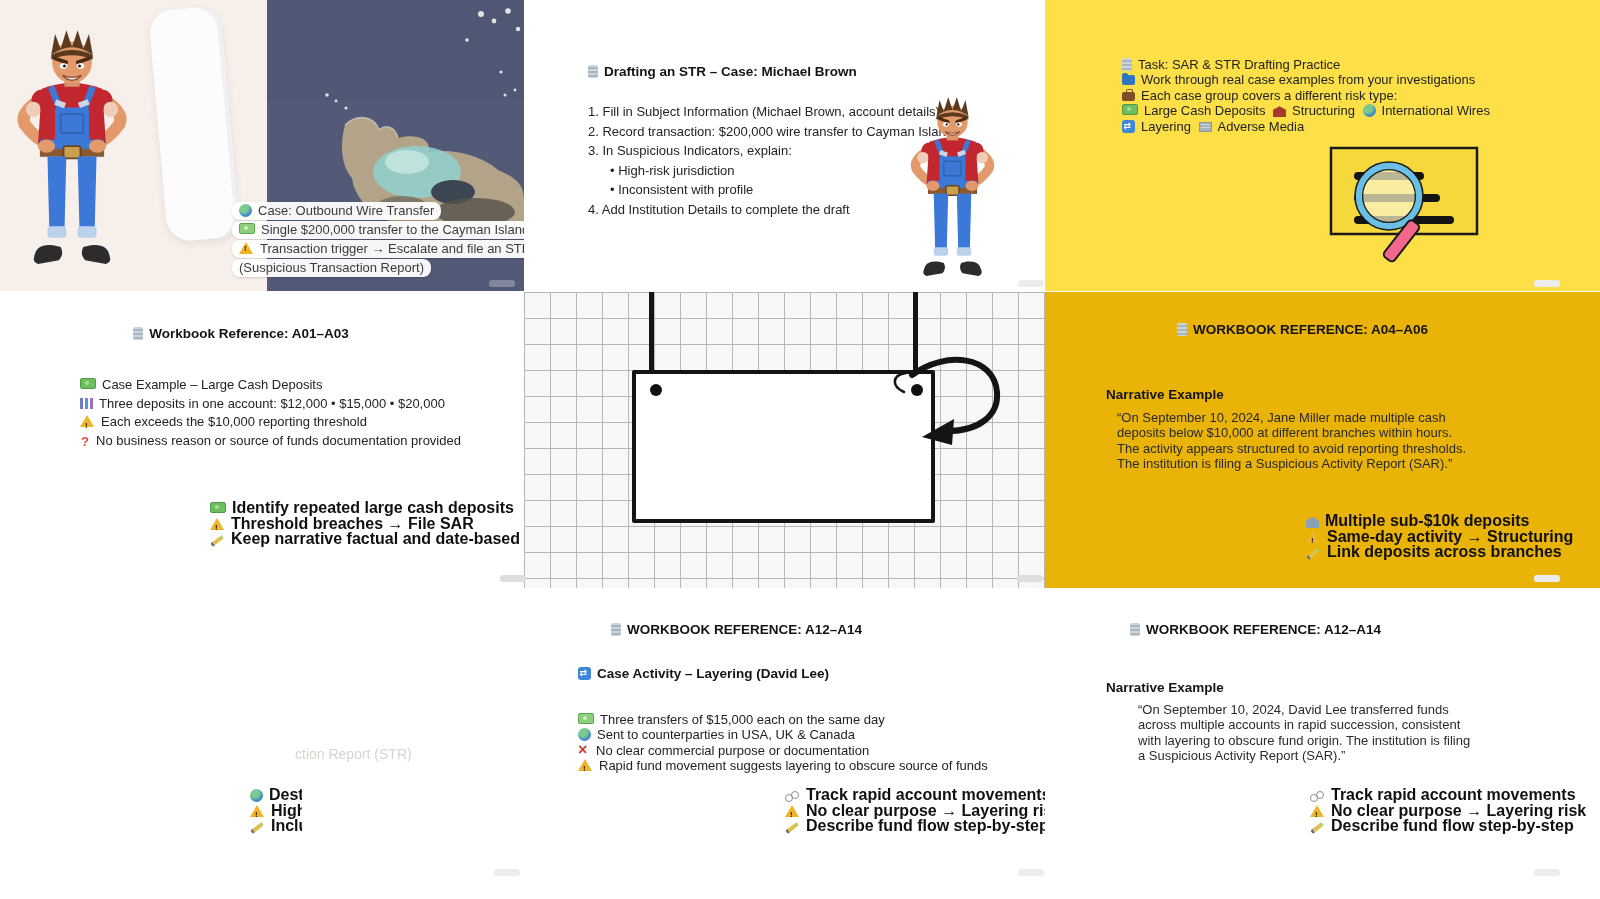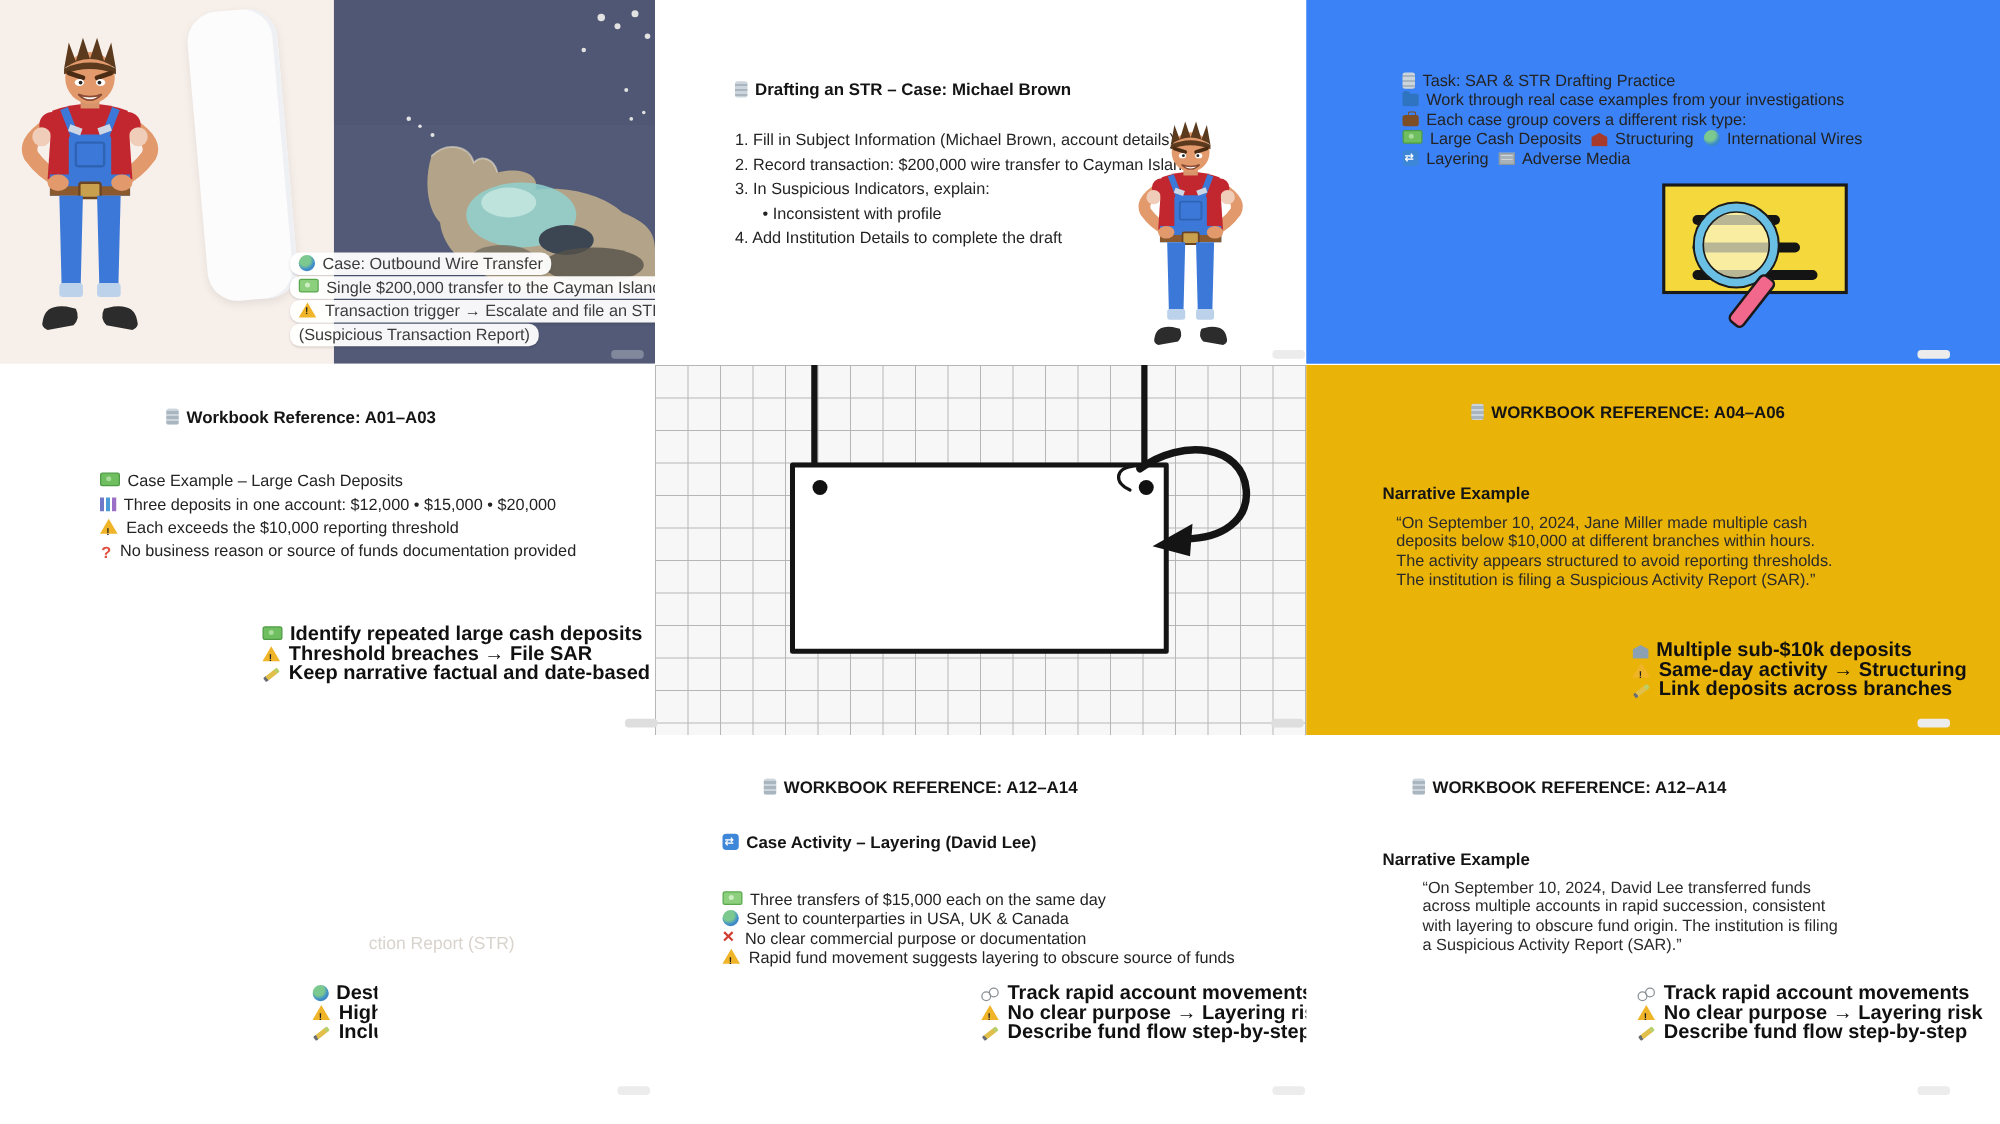--- a/index.html
+++ b/index.html
@@ -177,30 +177,31 @@
   </div>
 
   <div class="tile" style="left:524px;top:0;width:521px;height:291px;background:#fff">
     <div class="abs bold-title" style="left:64px;top:64px">
       <span class="ic ic-doc"></span><span>Drafting an STR – Case: Michael Brown</span>
     </div>
     <div class="abs steps" style="left:64px;top:102px">
       <div class="body-line">1. Fill in Subject Information (Michael Brown, account details)</div>
       <div class="body-line">2. Record transaction: $200,000 wire transfer to Cayman Islands</div>
       <div class="body-line">3. In Suspicious Indicators, explain:</div>
+      <div class="body-line sub-bullet">High-risk jurisdiction</div>
       <div class="body-line sub-bullet">Inconsistent with profile</div>
       <div class="body-line">4. Add Institution Details to complete the draft</div>
     </div>
     <svg class="abs" style="left:378px;top:94px" width="101" height="188" viewBox="0 0 140 260">
       <use href="#worker"></use>
     </svg>
     <div class="wm" style="left:494px;top:280px"></div>
   </div>
 
-  <div class="tile" style="left:1045px;top:0;width:555px;height:291px;background:#3b82f6">
+  <div class="tile" style="left:1045px;top:0;width:555px;height:291px;background:#fde047">
     <div class="abs" style="left:77px;top:57px">
       <div class="body-line" style="line-height:15.4px"><span class="ic ic-doc"></span><span>Task: SAR &amp; STR Drafting Practice</span></div>
       <div class="body-line" style="line-height:15.4px"><span class="ic ic-folder"></span><span>Work through real case examples from your investigations</span></div>
       <div class="body-line" style="line-height:15.4px"><span class="ic ic-briefcase"></span><span>Each case group covers a different risk type:</span></div>
       <div class="body-line" style="line-height:15.4px">
         <span class="seg"><span class="ic ic-money"></span><span>Large Cash Deposits</span></span>
         <span class="seg"><span class="ic ic-bank"></span><span>Structuring</span></span>
         <span class="seg"><span class="ic ic-globe"></span><span>International Wires</span></span>
       </div>
       <div class="body-line" style="line-height:15.4px">

